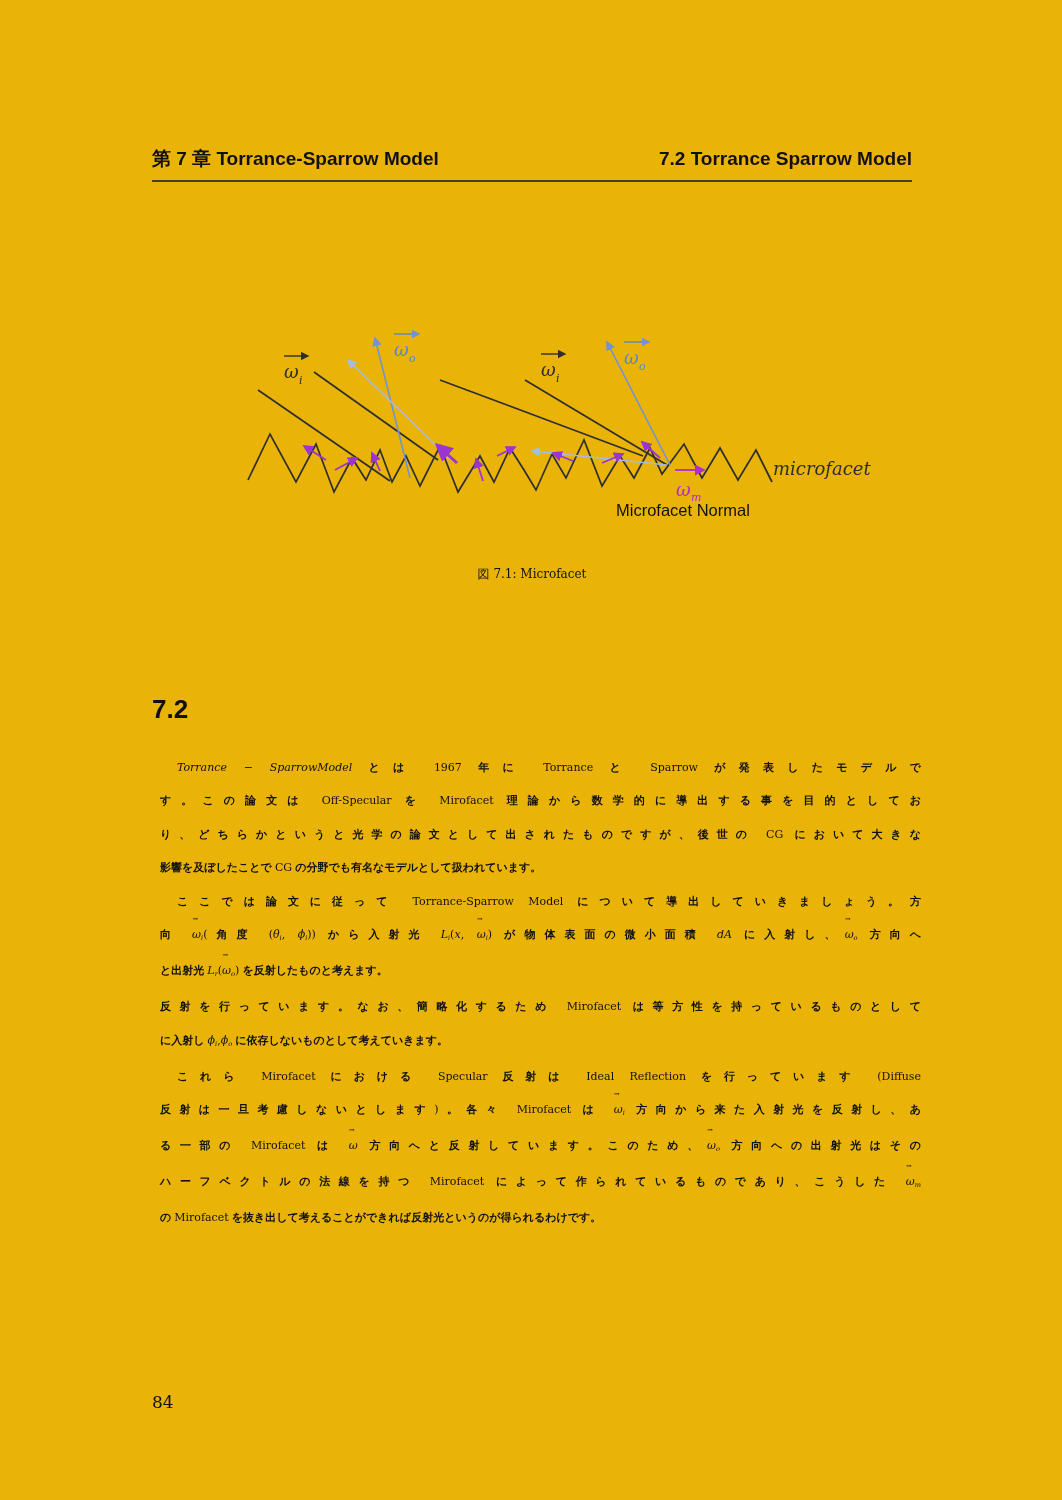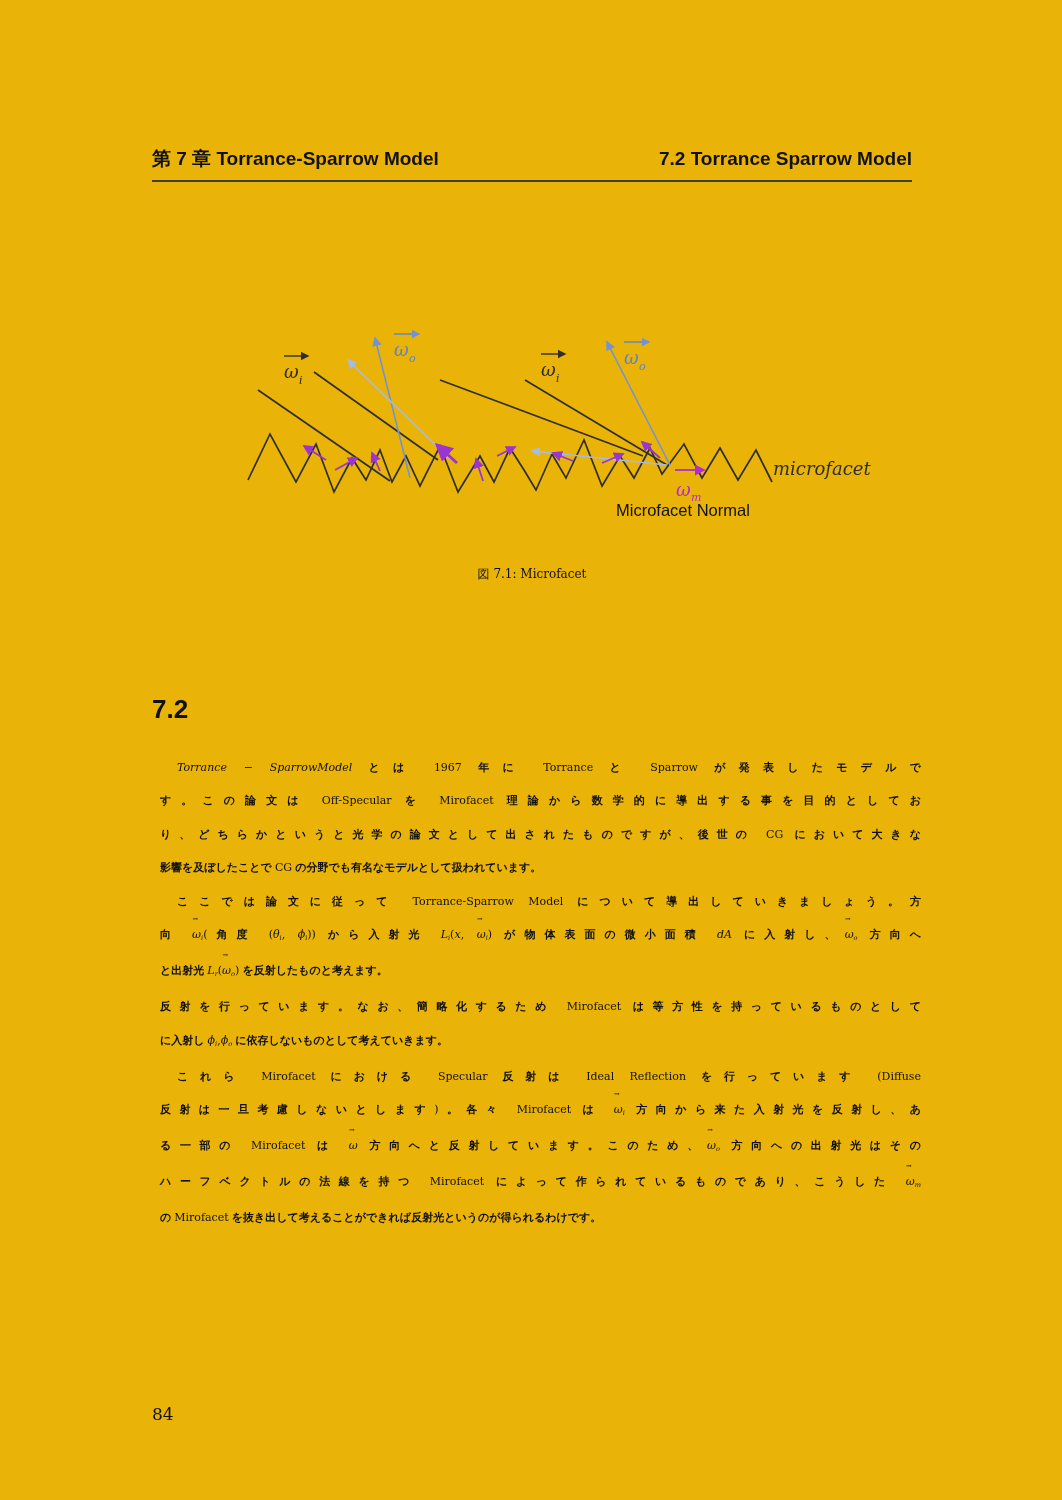--- a/index.html
+++ b/index.html
@@ -30,21 +30,21 @@
   .rm{font-family:"DejaVu Serif",serif;}
   .it{font-family:"DejaVu Serif",serif;font-style:italic;}
   .sub{font-family:"DejaVu Serif",serif;font-style:italic;font-size:0.6em;
        vertical-align:-0.25em;}
   .vec{position:relative;display:inline-block;font-family:"DejaVu Serif",serif;
        font-style:italic;}
   .vec .hat{position:absolute;top:-0.52em;left:0.05em;font-size:0.6em;
             font-style:normal;line-height:1;}
   
   .pageno{position:absolute;left:152px;top:1392px;font-family:"DejaVu Serif",serif;
-          font-size:17px;margin-top:12px;}
+          font-size:17px;}
 </style>
 </head>
 <body>
 
 <div class="page">
 
   <div class="header">
     <span>第 7 章 Torrance-Sparrow Model</span>
     <span>7.2 Torrance Sparrow Model</span>
   </div>

